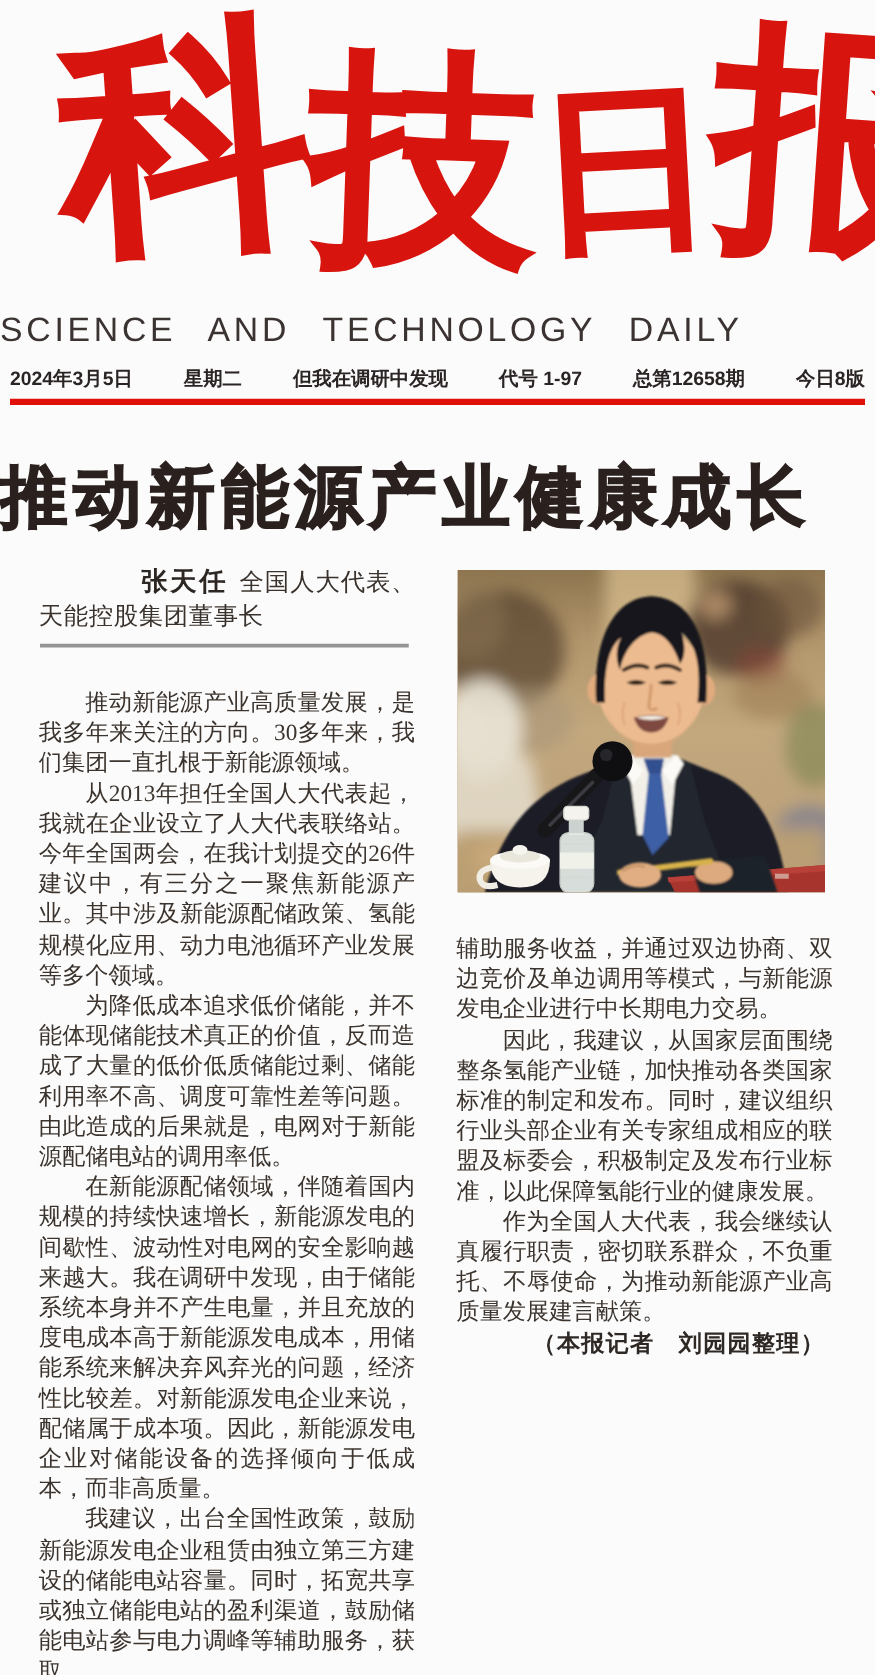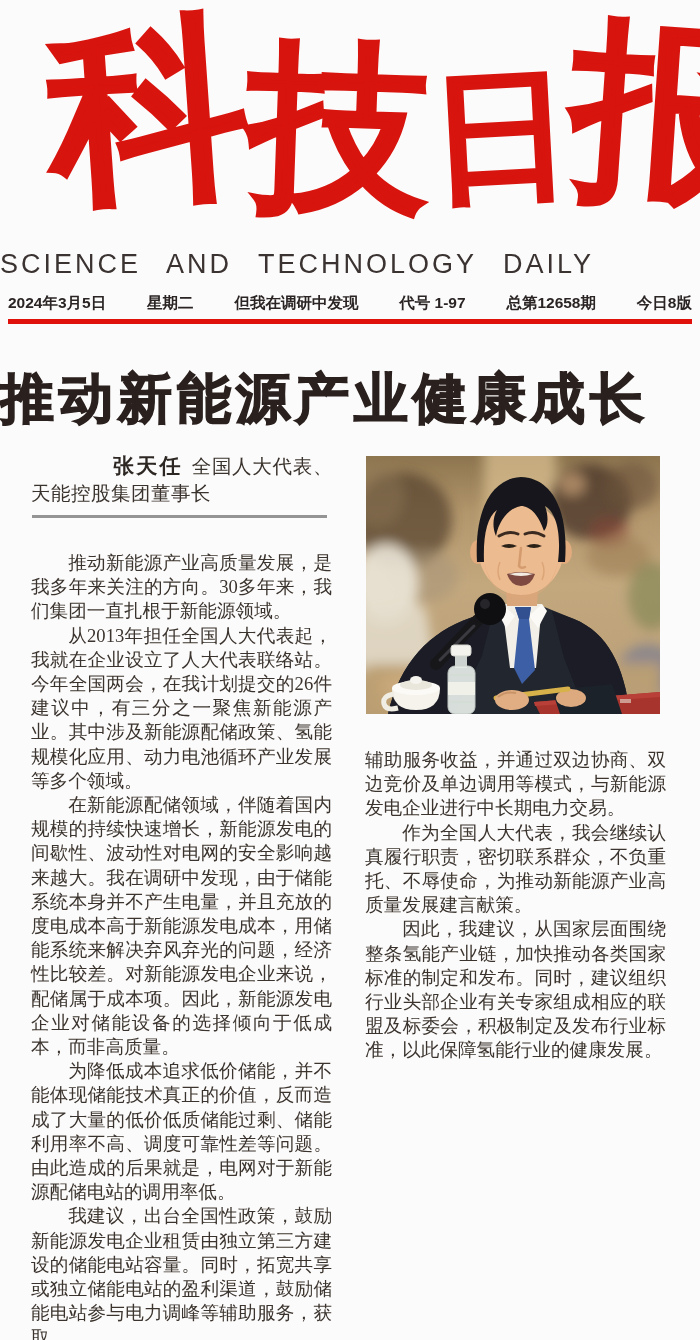--- a/index.html
+++ b/index.html
@@ -224,24 +224,25 @@
         <line x1="130" y1="242" x2="202" y2="233" stroke="#d7b148" stroke-width="5" stroke-linecap="round"></line>
         <ellipse cx="146" cy="244" rx="17" ry="10" fill="#e0ae82"></ellipse>
         <path d="M132 241 Q139 235 150 237" stroke="#c89468" stroke-width="2" fill="none"></path>
       </g>
     </svg>
   </div>
 
   <div class="col col-left">
     <p>推动新能源产业高质量发展，是我多年来关注的方向。30多年来，我们集团一直扎根于新能源领域。</p>
     <p>从2013年担任全国人大代表起，我就在企业设立了人大代表联络站。今年全国两会，在我计划提交的26件建议中，有三分之一聚焦新能源产业。其中涉及新能源配储政策、氢能规模化应用、动力电池循环产业发展等多个领域。</p>
+    <p>为降低成本追求低价储能，并不能体现储能技术真正的价值，反而造成了大量的低价低质储能过剩、储能利用率不高、调度可靠性差等问题。由此造成的后果就是，电网对于新能源配储电站的调用率低。</p>
     <p>在新能源配储领域，伴随着国内规模的持续快速增长，新能源发电的间歇性、波动性对电网的安全影响越来越大。我在调研中发现，由于储能系统本身并不产生电量，并且充放的度电成本高于新能源发电成本，用储能系统来解决弃风弃光的问题，经济性比较差。对新能源发电企业来说，配储属于成本项。因此，新能源发电企业对储能设备的选择倾向于低成本，而非高质量。</p>
-    <p>为降低成本追求低价储能，并不能体现储能技术真正的价值，反而造成了大量的低价低质储能过剩、储能利用率不高、调度可靠性差等问题。由此造成的后果就是，电网对于新能源配储电站的调用率低。</p>
     <p>我建议，出台全国性政策，鼓励新能源发电企业租赁由独立第三方建设的储能电站容量。同时，拓宽共享或独立储能电站的盈利渠道，鼓励储能电站参与电力调峰等辅助服务，获取</p>
   </div>
 
   <div class="col col-right">
     <p class="no-indent">辅助服务收益，并通过双边协商、双边竞价及单边调用等模式，与新能源发电企业进行中长期电力交易。</p>
+    <p>因此，我建议，从国家层面围绕整条氢能产业链，加快推动各类国家标准的制定和发布。同时，建议组织行业头部企业有关专家组成相应的联盟及标委会，积极制定及发布行业标准，以此保障氢能行业的健康发展。</p>
     <p>作为全国人大代表，我会继续认真履行职责，密切联系群众，不负重托、不辱使命，为推动新能源产业高质量发展建言献策。</p>
-    <p>因此，我建议，从国家层面围绕整条氢能产业链，加快推动各类国家标准的制定和发布。同时，建议组织行业头部企业有关专家组成相应的联盟及标委会，积极制定及发布行业标准，以此保障氢能行业的健康发展。</p>
+    <p class="signoff">（本报记者　刘园园整理）</p>
   </div>
 
 </div>
 
 </body></html>

